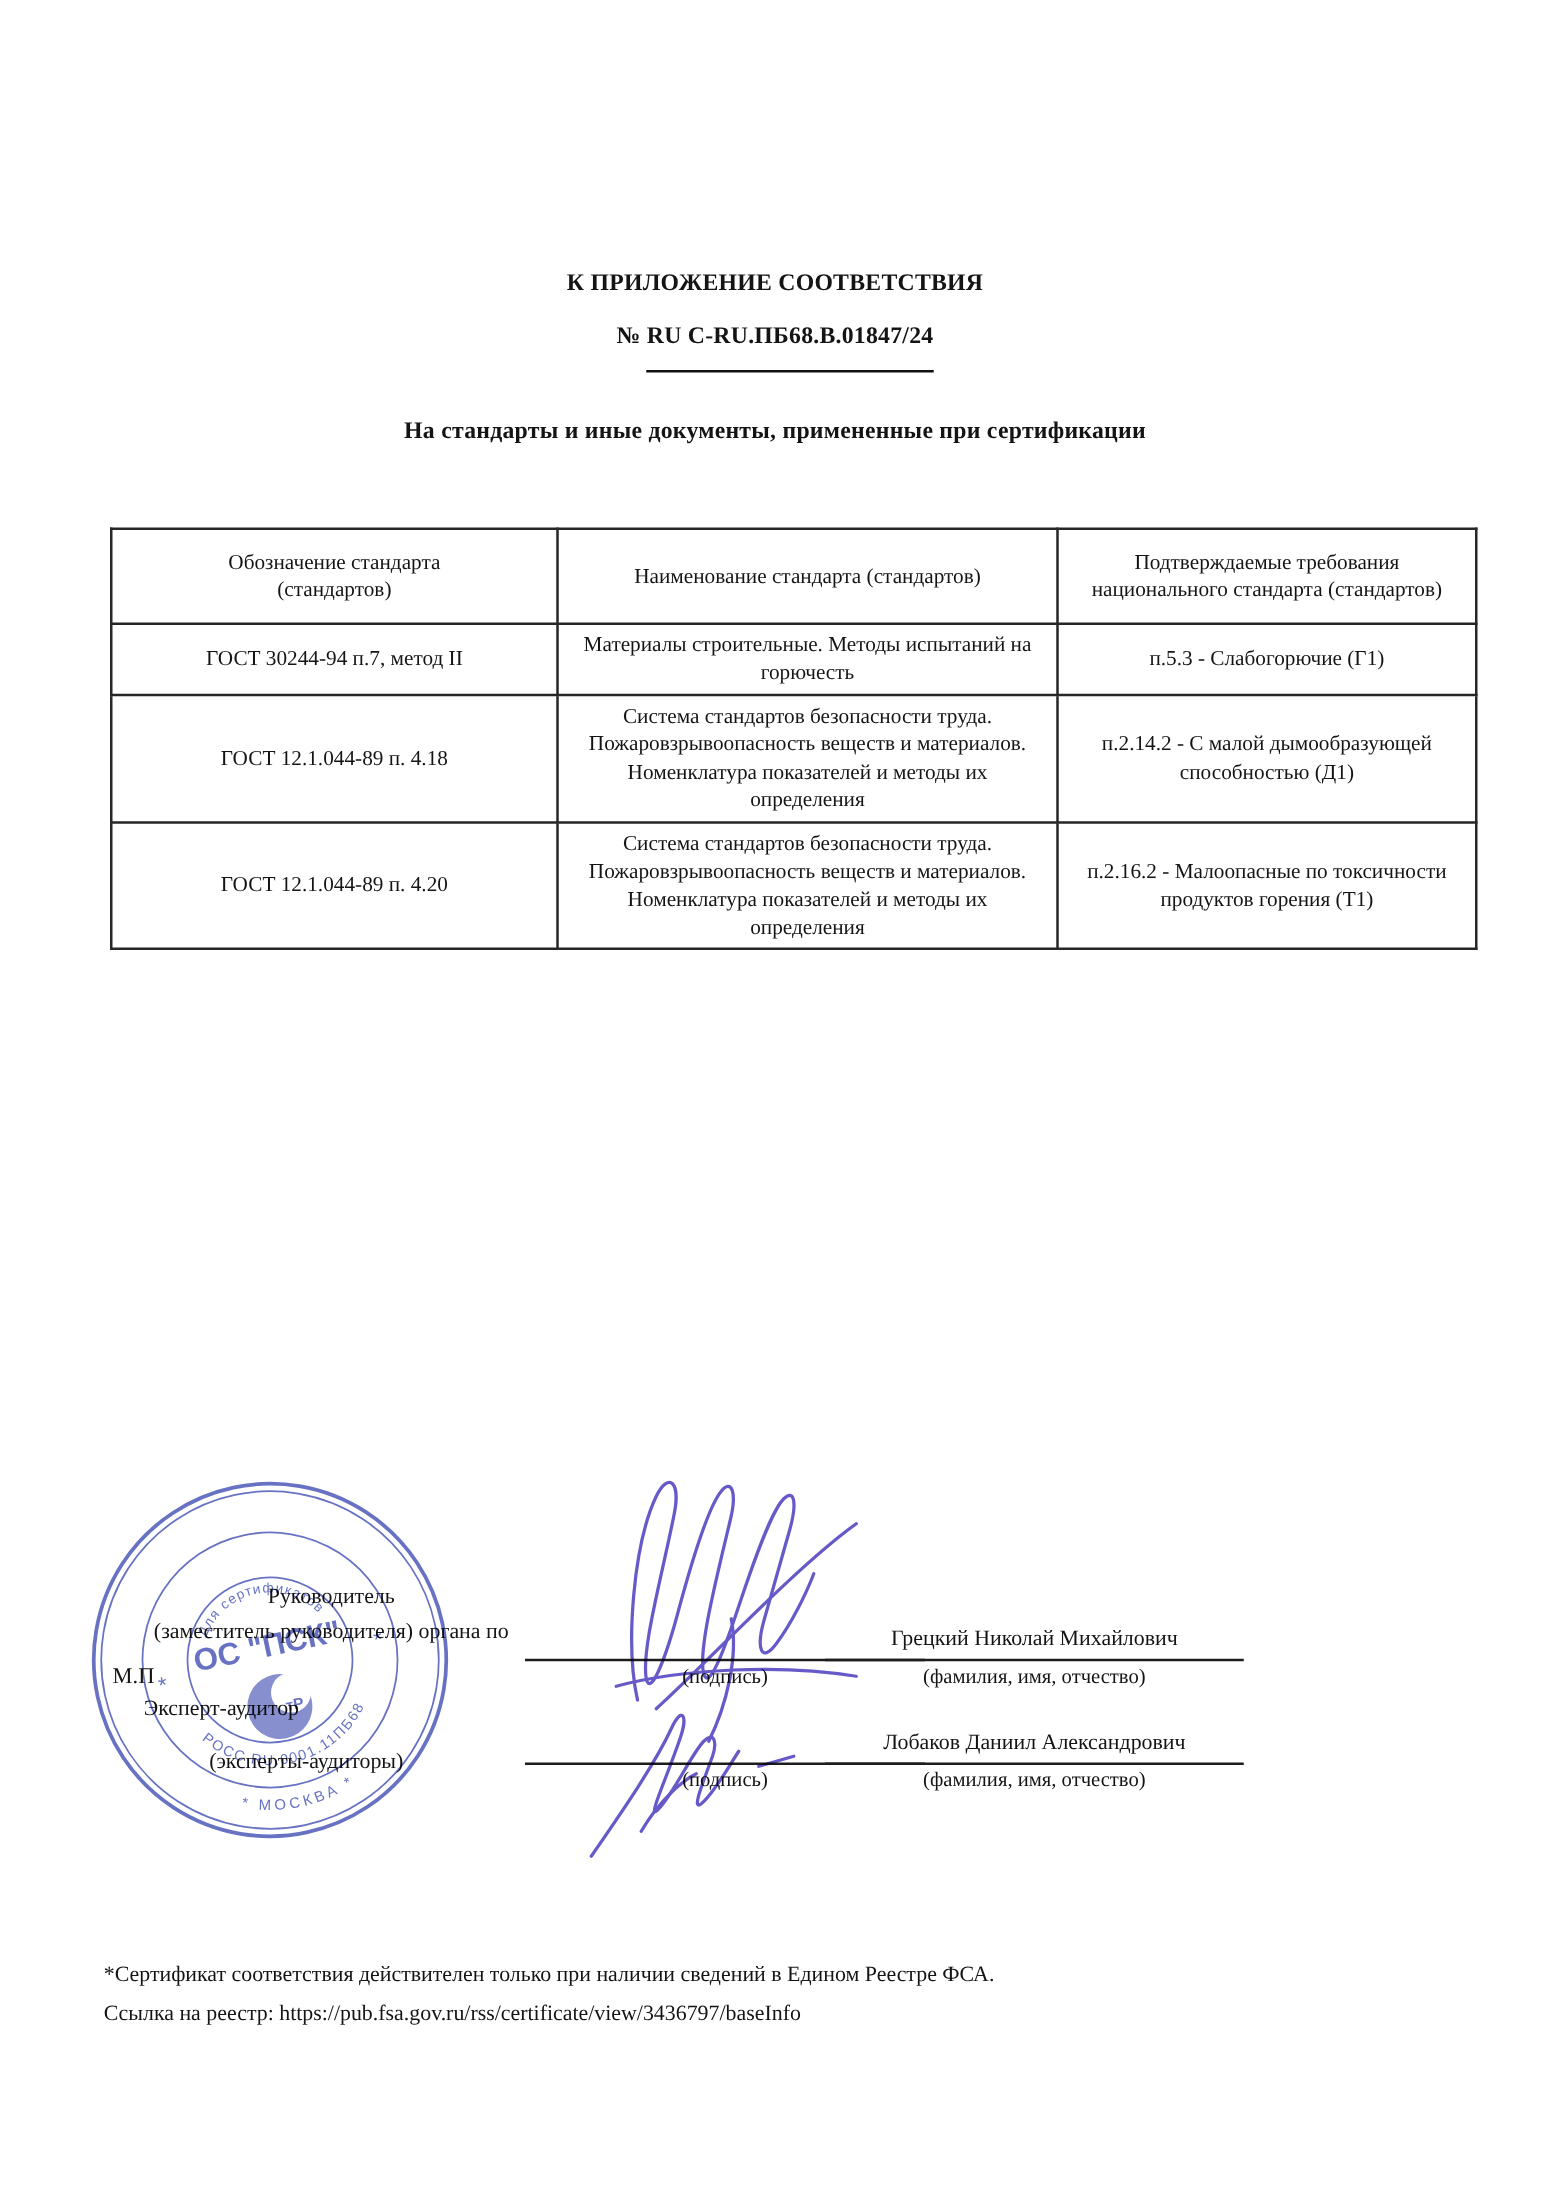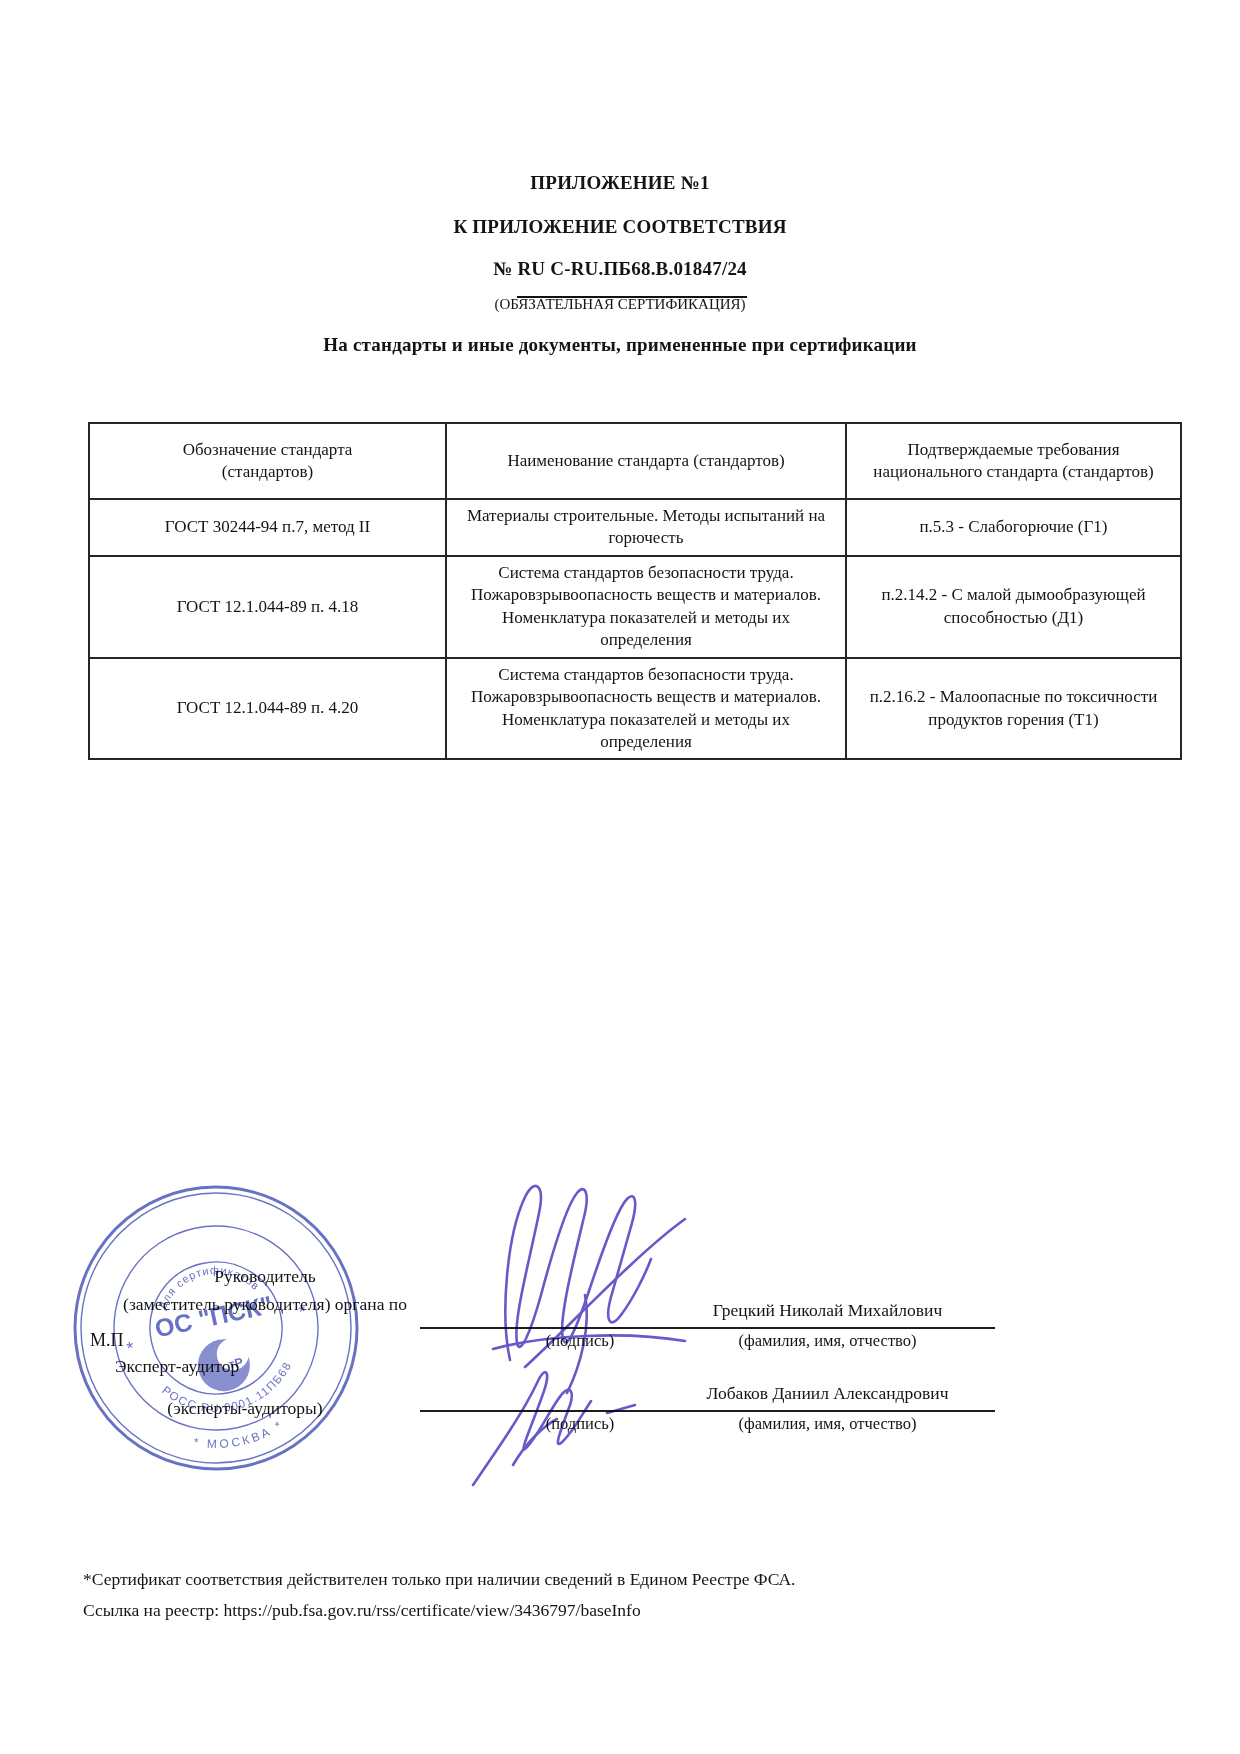--- a/index.html
+++ b/index.html
@@ -55,27 +55,25 @@
   
   .stamp-svg{left:66px;top:1178px;z-index:3;mix-blend-mode:multiply;pointer-events:none;opacity:.85;}
   .sig-svg{left:395px;top:1135px;z-index:3;mix-blend-mode:multiply;pointer-events:none;}
   .stamp-text{font-family:"Liberation Sans","DejaVu Sans",sans-serif;}
 </style>
 </head>
 <body>
 
 <div class="page">
 
-  <div class="abs hdr" style="top:172px">ПРИЛОЖЕНИЕ №1</div>
   <div class="abs hdr" style="top:216px">К ПРИЛОЖЕНИЕ СООТВЕТСТВИЯ</div>
   <div class="abs hdr" style="top:258px">
     <span>№</span>
     <span class="cert-num">RU C-RU.ПБ68.В.01847/24</span>
   </div>
-  <div class="abs hdr-small" style="top:296px">(ОБЯЗАТЕЛЬНАЯ СЕРТИФИКАЦИЯ)</div>
   <div class="abs hdr" style="top:334px;font-size:19px">На стандарты и иные документы, примененные при сертификации</div>
 
   <table class="std-table">
     <colgroup>
         <col class="c1">
         <col class="c2">
         <col class="c3">
       </colgroup>
     <thead>
       <tr>

